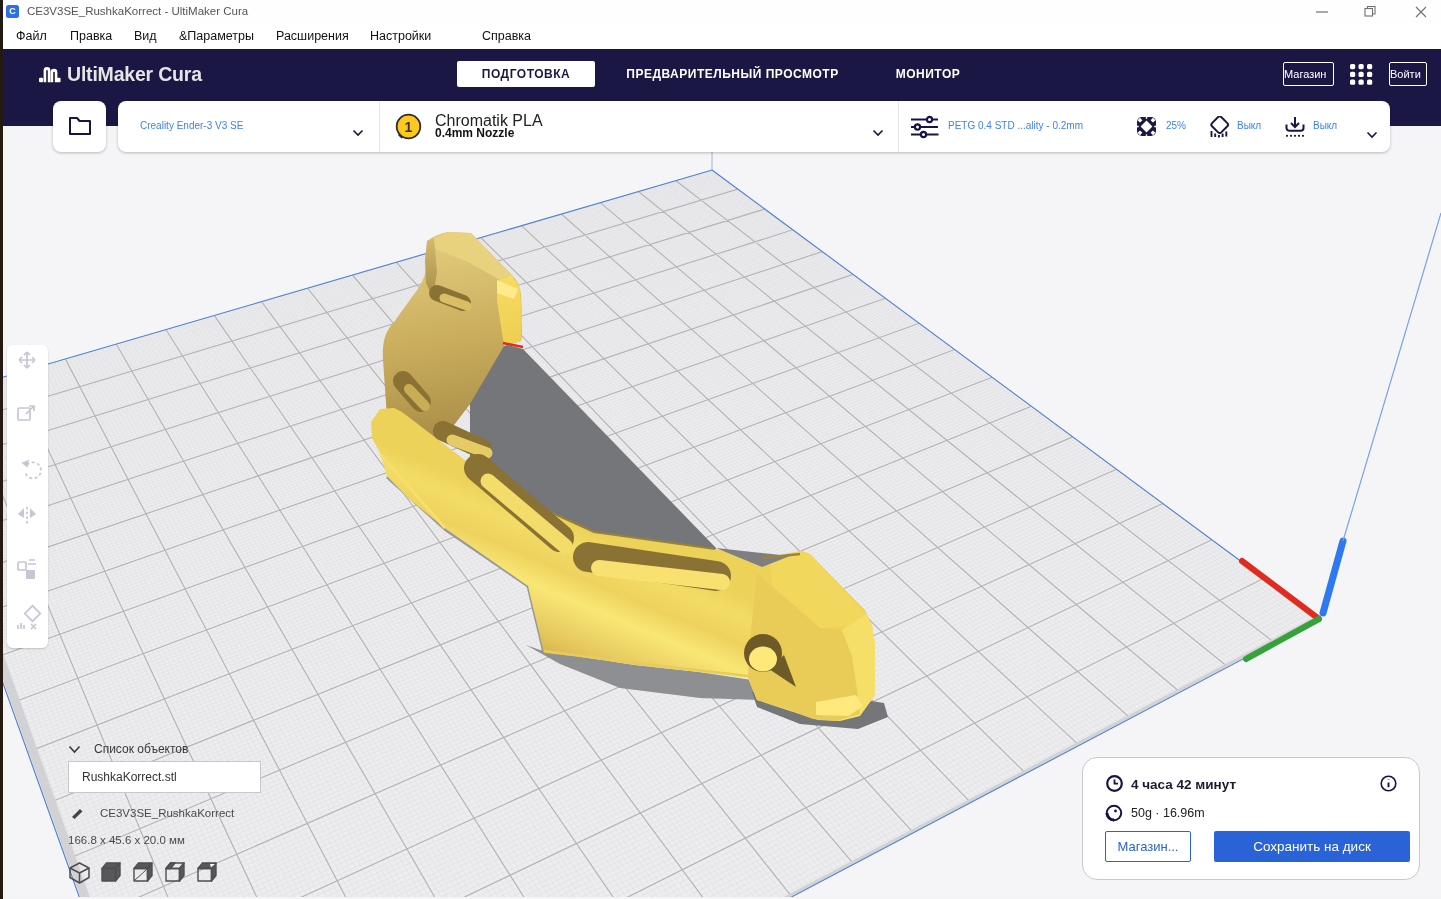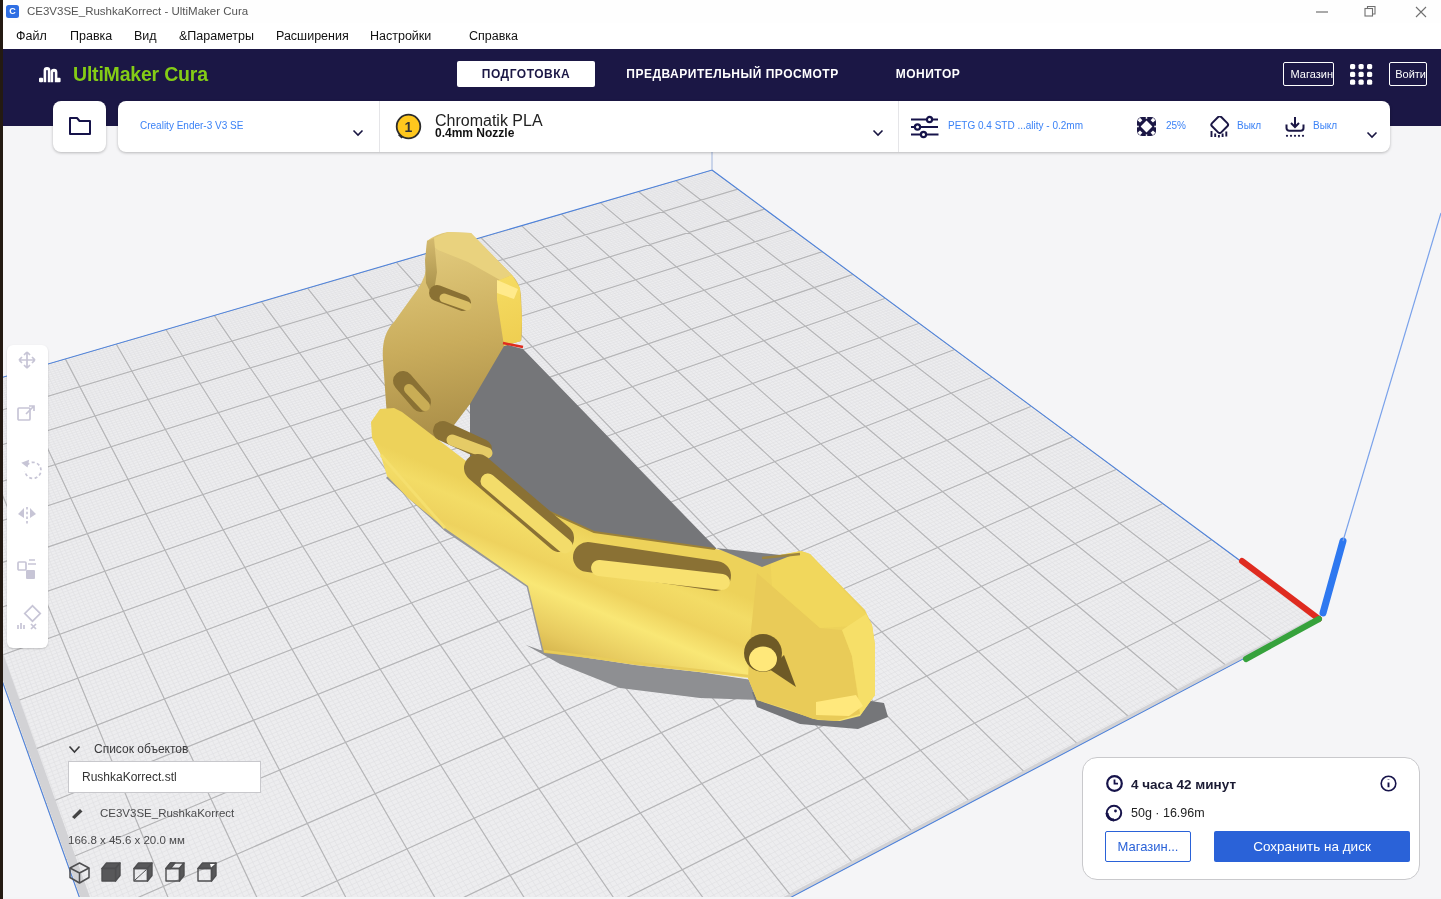--- a/index.html
+++ b/index.html
@@ -2,24 +2,24 @@
 <html><head><meta charset="utf-8"><style>
 *{margin:0;padding:0;box-sizing:border-box}
 html,body{width:1441px;height:899px;overflow:hidden;font-family:"Liberation Sans",sans-serif;background:#fff;position:relative}
 .abs{position:absolute}
 .titlebar{position:absolute;left:0;top:0;width:1441px;height:23px;background:#fefefe}
 .tb-icon{position:absolute;left:6px;top:5px;width:13px;height:13px;background:#2f6fe4;border-radius:2.5px;color:#fff;font-size:9px;font-weight:bold;text-align:center;line-height:13px}
 .tb-title{position:absolute;left:27px;top:0;line-height:23px;font-size:11.5px;color:#555}
 .menubar{position:absolute;left:0;top:23px;width:1441px;height:26px;background:#fff;font-size:12.5px;color:#111}
 .menubar span{position:absolute;top:0;line-height:26px}
 .header{position:absolute;left:0;top:49px;width:1441px;height:77px;background:#1b1745}
-.logo-txt{position:absolute;left:73px;top:14px;font-size:19.5px;font-weight:bold;color:#84cc16;letter-spacing:-0.2px}
+.logo-txt{position:absolute;left:67px;top:14px;font-size:19.5px;font-weight:bold;color:#e5e5e5;letter-spacing:-0.2px}
 .tab{position:absolute;top:12px;height:26px;line-height:26px;font-size:12px;font-weight:bold;letter-spacing:0.5px;color:#fff;text-align:center}
 .tab.active{background:#fff;color:#1b1745;border-radius:2px}
-.hbtn{position:absolute;top:13px;height:24px;line-height:22px;font-size:11px;color:#fff;border:1px solid #fff;border-radius:2px;text-align:right}
+.hbtn{position:absolute;top:13px;height:24px;line-height:22px;font-size:11px;color:#fff;border:1px solid #fff;border-radius:2px;text-align:left}
 .card{position:absolute;background:#fff;border-radius:8px;box-shadow:0 1px 3px rgba(0,0,0,0.25)}
 .sep{position:absolute;top:0;width:1px;height:51px;background:#e5e5e8}
 .ctext{font-size:10px;color:#3b82f6}
 .leftpanel{position:absolute;left:7px;top:345px;width:41px;height:303px;background:#fff;border-radius:6px;box-shadow:0 1px 2px rgba(0,0,0,0.18)}
 .objlist{position:absolute;font-size:12px;color:#3a3a3c}
 .stlbox{position:absolute;left:68px;top:761px;width:193px;height:32px;background:#fff;border:1px solid #c8c8cc;font-size:12px;color:#333;line-height:30px;padding-left:13px}
 .jobpanel{position:absolute;left:1082px;top:757px;width:338px;height:123px;background:#fff;border:1px solid #c9c9cc;border-radius:15px}
 .btn-o{position:absolute;left:22px;top:73px;width:86px;height:31px;border:1px solid #2a62d8;border-radius:2px;color:#2a62d8;font-size:13px;text-align:center;line-height:29px}
 .btn-f{position:absolute;left:131px;top:73px;width:196px;height:31px;background:#2a62d8;border-radius:2px;color:#fff;font-size:13.5px;text-align:center;line-height:31px}
 .leftstrip{position:absolute;left:0;top:0;width:2.5px;height:899px;background:#241a12}
@@ -119,21 +119,21 @@
 <path d="M101 1 l10 10 M111 1 l-10 10" stroke="#707070" stroke-width="1.1"></path>
 </svg>
   </div>
 <div class="menubar">
     <span style="left:16px">Файл</span>
     <span style="left:70px">Правка</span>
     <span style="left:134px">Вид</span>
     <span style="left:179px">&amp;Параметры</span>
     <span style="left:276px">Расширения</span>
     <span style="left:370px">Настройки</span>
-    <span style="left:469px">Справка</span>
+    <span style="left:482px">Справка</span>
   </div>
 <div class="header">
 <svg class="abs" style="left:39px;top:17px" width="24" height="17" viewBox="0 0 24 17">
 <g fill="#fff">
 <rect x="0" y="11.7" width="4.1" height="4.6" rx="1.1"></rect>
 <rect x="17.5" y="11.7" width="4.1" height="4.6" rx="1.1"></rect>
 <path d="M4.6 16.3 V4.5 a3.4 3.4 0 0 1 6.8 0 V16.3 h-2.6 V4.8 a0.8 0.8 0 0 0 -1.6 0 V16.3 Z"></path>
 <path d="M11.6 16.3 V6.2 a3.4 3.4 0 0 1 6.8 0 V16.3 h-2.6 V6.5 a0.8 0.8 0 0 0 -1.6 0 V16.3 Z"></path>
 </g>
 </svg>

